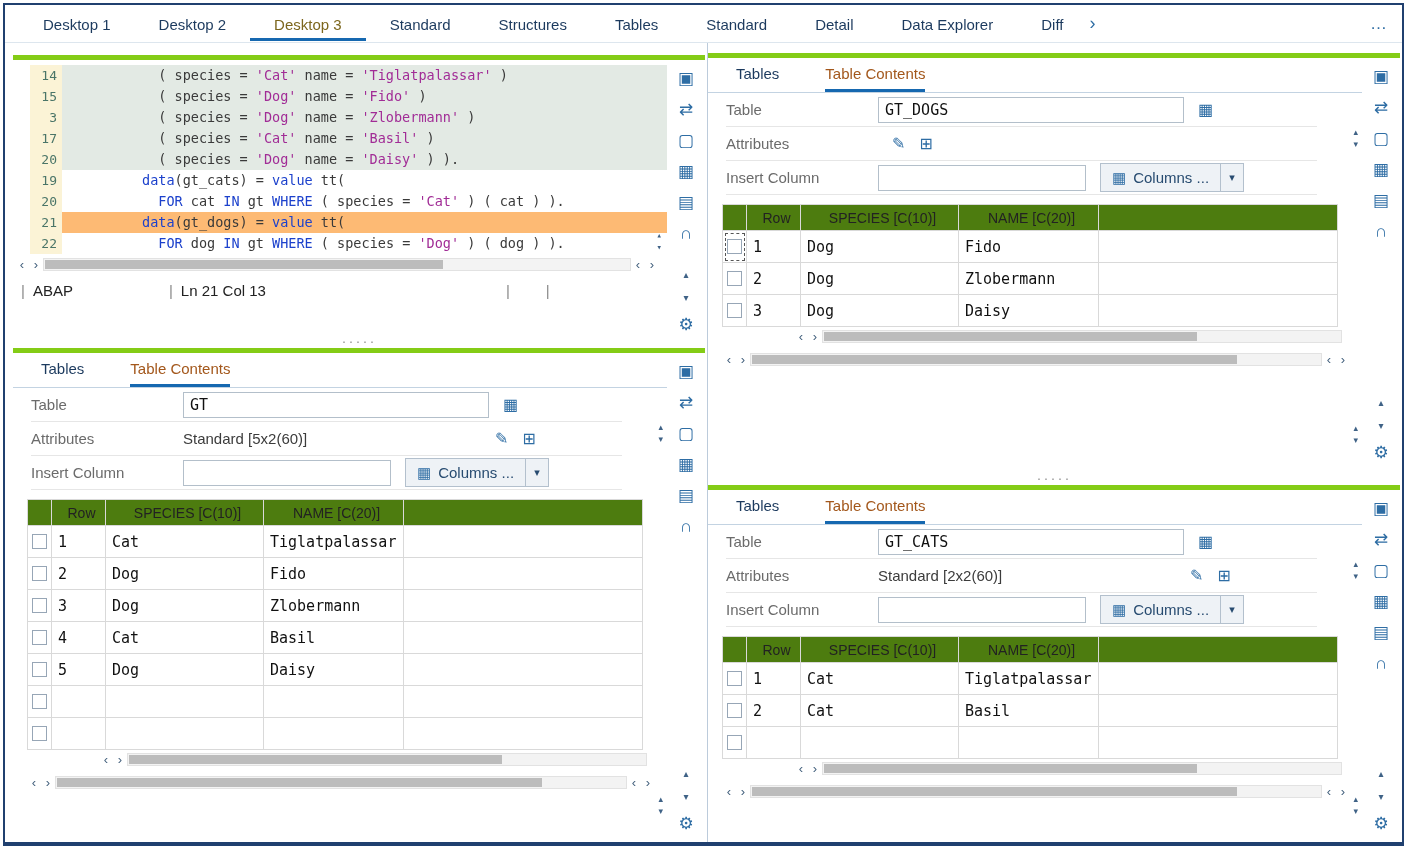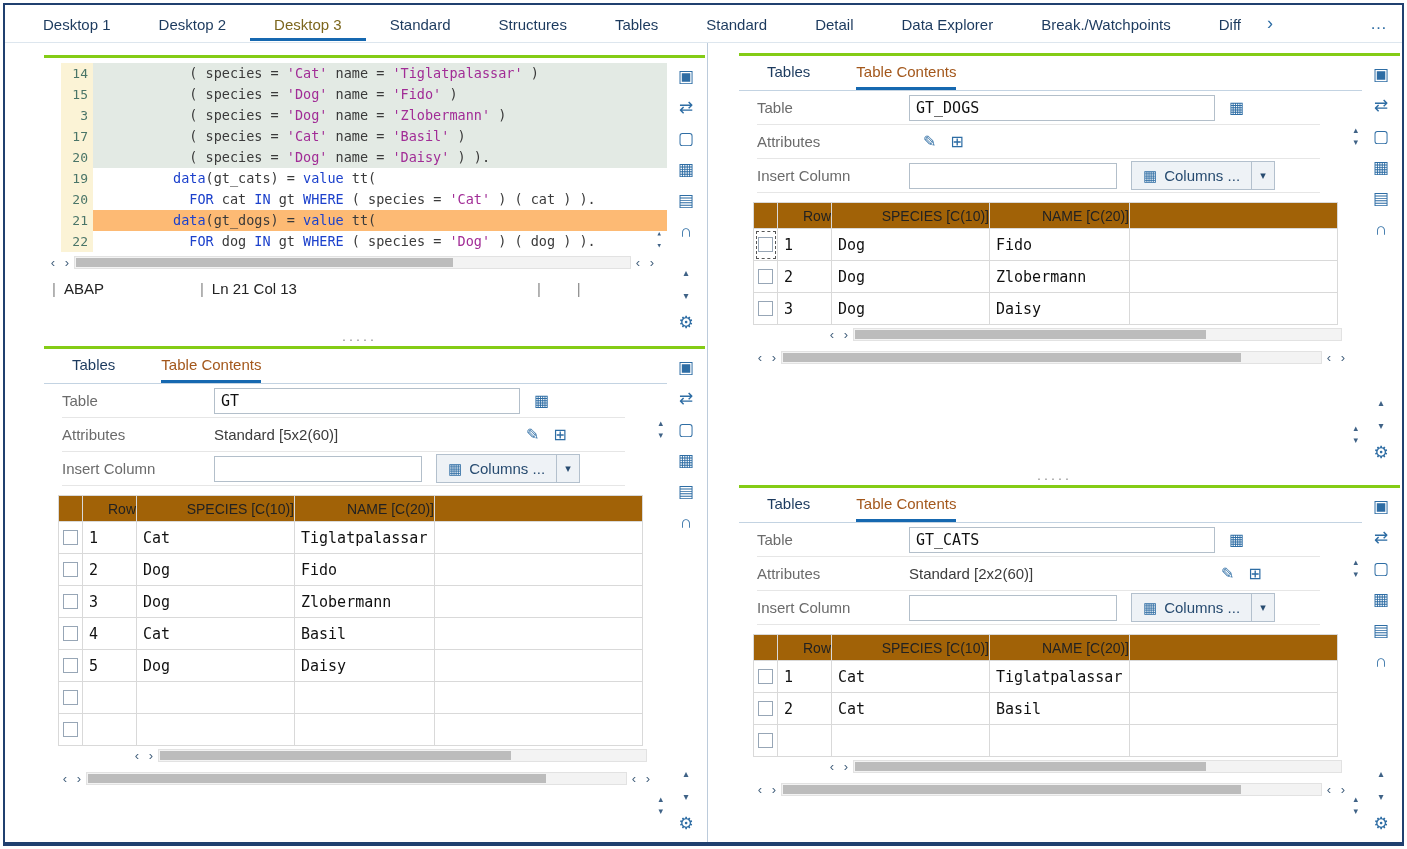--- a/index.html
+++ b/index.html
@@ -13,21 +13,21 @@
   .tab{padding:9px 24px 5px;font-size:15px;color:#1c3a5e;border-bottom:3px solid transparent;white-space:nowrap;text-align:right;}
   .tab.active{color:#7c661d;border-bottom-color:#1668b0;}
   .tab-chevron{color:#2e6da4;font-size:18px;margin:0 2px;}
   .tab-spacer{flex:1;}
   .tab-more{color:#2e6da4;font-size:17px;letter-spacing:1px;padding-right:4px;}
 
   .main{flex:1;display:flex;min-height:0;}
   .left-pane{flex:0 0 702px;display:flex;flex-direction:column;padding:12px 2px 2px 8px;min-height:0;box-sizing:border-box;}
   .right-pane{flex:1;display:flex;flex-direction:column;border-left:1px solid #bccbdb;padding:10px 2px 2px 0;min-height:0;min-width:0;}
 
-  .panel{border-top:3px solid #84cc16;margin-left:31px;}
+  .panel{border-top:5px solid #84cc16;}
   .splitter{height:16px;display:flex;align-items:center;justify-content:center;color:#9a9a9a;
             font-size:15px;letter-spacing:2px;flex:0 0 auto;}
 
   
   .editor-panel{display:flex;flex:0 0 auto;height:272px;}
   .editor-left{flex:1;display:flex;flex-direction:column;min-width:0;}
   .editor-lines{position:relative;flex:0 0 auto;padding-top:5px;
                 font-family:"DejaVu Sans Mono",monospace;font-size:13.5px;}
   .line{display:flex;height:21px;line-height:21px;}
   .lm{width:17px;position:relative;flex:0 0 auto;}
@@ -80,21 +80,21 @@
   .colgroup{display:flex;margin-left:14px;}
   .colbtn{display:flex;align-items:center;gap:7px;height:29px;padding:0 11px;border:1px solid #b3c0cd;
           background:#eef2f6;color:#274b70;font-size:15px;box-sizing:border-box;white-space:nowrap;}
   .colbtn .gicon{color:#2e6da4;font-size:15px;}
   .colchev{width:23px;height:29px;border:1px solid #b3c0cd;border-left:none;background:#eef2f6;color:#274b70;
            display:flex;align-items:center;justify-content:center;font-size:11px;box-sizing:border-box;}
 
   .gridwrap{padding:9px 10px 0 14px;flex:0 0 auto;}
   table.grid{border-collapse:collapse;width:calc(100% - 14px);table-layout:fixed;}
   .grid th,.grid td{border:1px solid #d9d9d9;padding:0 0 0 6px;overflow:hidden;white-space:nowrap;}
-  .grid th{background:#a16207;height:25px;font-weight:normal;font-size:14px;color:#222;text-align:right;}
+  .grid th{background:#4d7c0f;height:25px;font-weight:normal;font-size:14px;color:#222;text-align:center;}
   .grid td{height:31px;font-family:"DejaVu Sans Mono",monospace;font-size:15px;color:#111;background:#fff;}
   .grid td.cb{padding:0;}
   .grid td.cb.focus{outline:1px dashed #555;outline-offset:-3px;}
   .cbx{width:13px;height:13px;border:1px solid #97a6b6;background:#fff;margin-left:4px;}
   .grid-hscroll{margin:2px 10px 0 72px;}
   .panel-hscroll{margin:8px 12px 0 14px;}
   .vmini-top{position:absolute;right:4px;top:70px;display:flex;flex-direction:column;gap:3px;
              color:#3f6286;font-size:9px;line-height:9px;}
   .vmini-bot{position:absolute;right:4px;bottom:24px;display:flex;flex-direction:column;gap:3px;
              color:#3f6286;font-size:9px;line-height:9px;}
@@ -106,21 +106,20 @@
   <div class="tabbar" id="tabbar">
       <div class="tab">Desktop 1</div>
       <div class="tab">Desktop 2</div>
       <div class="tab active">Desktop 3</div>
       <div class="tab">Standard</div>
       <div class="tab">Structures</div>
       <div class="tab">Tables</div>
       <div class="tab">Standard</div>
       <div class="tab">Detail</div>
       <div class="tab">Data Explorer</div>
-      <div class="tab">Break./Watchpoints</div>
       <div class="tab">Diff</div>
       <span class="tab-chevron">›</span>
       <div class="tab-spacer"></div>
       <span class="tab-more">…</span>
     </div>
 
   <div class="main">
 
     <div class="left-pane">
       <div class="editor-panel panel">

